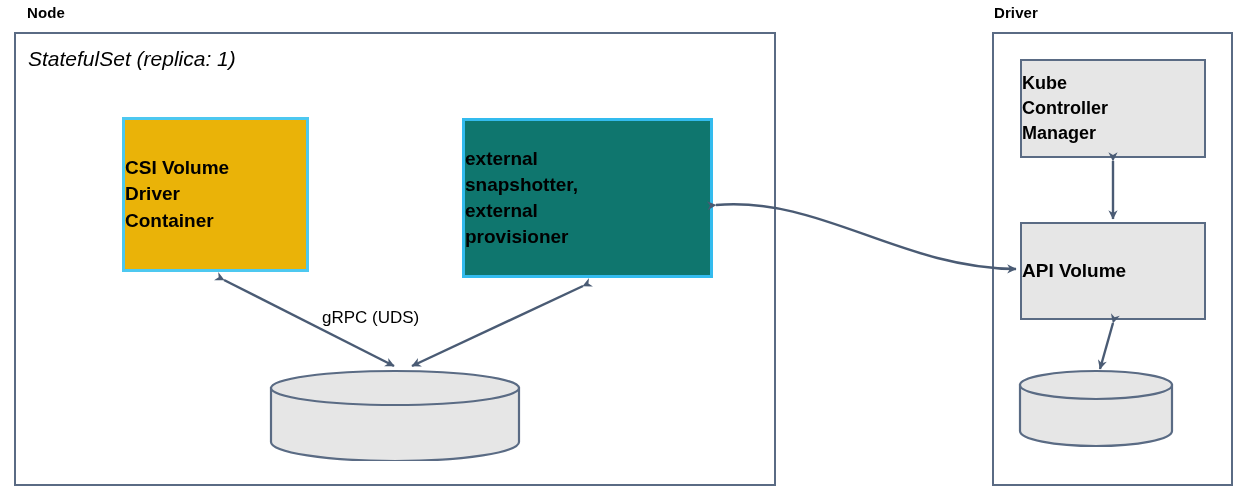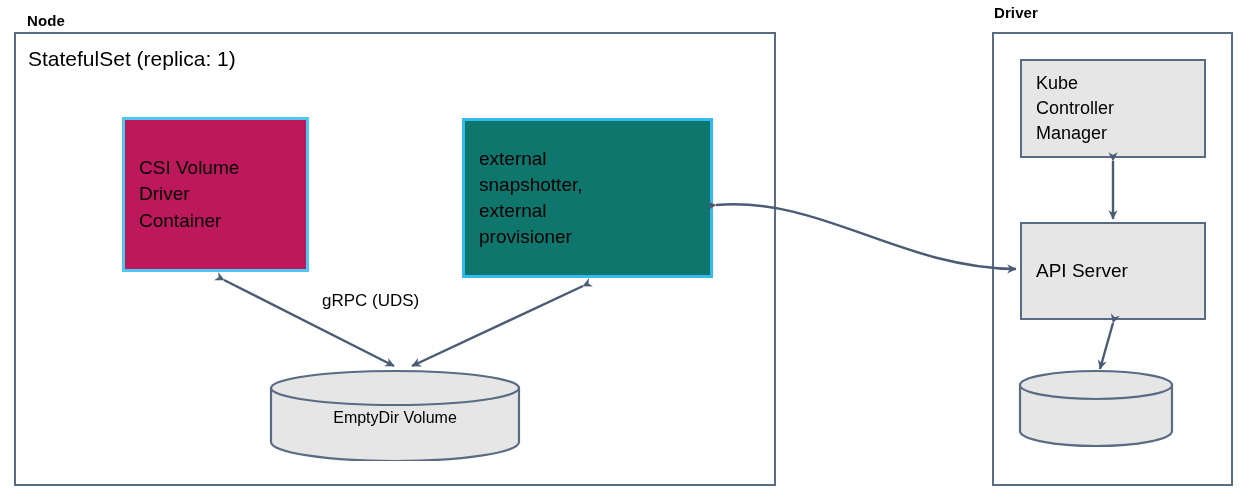--- a/index.html
+++ b/index.html
@@ -37,39 +37,40 @@
     box-sizing: border-box;
     display: flex;
     align-items: center;
     justify-content: flex-start;
   }
   .box-text {
     font-size: 19px;
     line-height: 1.38;
     color: #000000;
     white-space: pre-line;
-    padding-left: 14px;
+    font-weight: bold;
   }
   .orange-box {
-    background: #be185d;
+    background: #eab308;
     border: 3px solid #4DC8F0;
   }
   .green-box {
     background: #0f766e;
     border: 3px solid #33BBEE;
   }
   .gray-box {
     background: #E6E6E6;
     border: 2px solid #5A6B84;
   }
   .statefulset-title {
     position: absolute;
     font-size: 21px;
     color: #000000;
     white-space: nowrap;
+    font-style: italic;
   }
   .edge-label {
     position: absolute;
     font-size: 17px;
     color: #000000;
     white-space: nowrap;
   }
   .cyl-label {
     position: absolute;
     font-size: 16px;
@@ -88,21 +89,21 @@
   svg.cyl {
     position: absolute;
     pointer-events: none;
   }
 </style>
 </head>
 <body>
 
 <div id="canvas">
 
-  <div class="group-label" style="left:27px; top:12px;">Node</div>
+  <div class="group-label" style="left:27px; top:4px;">Node</div>
   <div class="group-box" style="left:14px; top:32px; width:762px; height:454px;"></div>
 
   <div class="statefulset-title" style="left:28px; top:47px;">StatefulSet (replica: 1)</div>
 
   <div class="box orange-box" style="left:122px; top:117px; width:187px; height:155px;">
     <div class="box-text">CSI Volume
 Driver
 Container</div>
   </div>
 
@@ -110,35 +111,34 @@
     <div class="box-text">external
 snapshotter,
 external
 provisioner</div>
   </div>
 
   <svg class="cyl" style="left:268px; top:369px;" width="254" height="92" viewBox="0 0 254 92">
     <path d="M3,19 L3,73 A124,19 0 0 0 251,73 L251,19 Z" fill="#E6E6E6" stroke="#5A6B84" stroke-width="2.2"></path>
     <ellipse cx="127" cy="19" rx="124" ry="17" fill="#E6E6E6" stroke="#5A6B84" stroke-width="2.2"></ellipse>
   </svg>
-  <div class="cyl-label" style="left:268px; top:409px; width:254px;">EmptyDir Volume</div>
 
-  <div class="edge-label" style="left:322px; top:291px;">gRPC (UDS)</div>
+  <div class="edge-label" style="left:322px; top:308px;">gRPC (UDS)</div>
 
   <div class="group-label" style="left:994px; top:4px;">Driver</div>
   <div class="group-box" style="left:992px; top:32px; width:241px; height:454px;"></div>
 
   <div class="box gray-box" style="left:1020px; top:59px; width:186px; height:99px;">
     <div class="box-text" style="font-size:18px;">Kube
 Controller
 Manager</div>
   </div>
 
   <div class="box gray-box" style="left:1020px; top:222px; width:186px; height:98px;">
-    <div class="box-text" style="font-size:19px;">API Server</div>
+    <div class="box-text" style="font-size:19px;">API Volume</div>
   </div>
 
   <svg class="cyl" style="left:1017px; top:369px;" width="158" height="80" viewBox="0 0 158 80">
     <path d="M3,16 L3,62 A76,15 0 0 0 155,62 L155,16 Z" fill="#E6E6E6" stroke="#5A6B84" stroke-width="2.2"></path>
     <ellipse cx="79" cy="16" rx="76" ry="14" fill="#E6E6E6" stroke="#5A6B84" stroke-width="2.2"></ellipse>
   </svg>
 
   <svg class="overlay">
     <defs>
       <marker id="ah" markerWidth="11" markerHeight="11" refX="9.4" refY="5.2" orient="auto" markerUnits="userSpaceOnUse">

